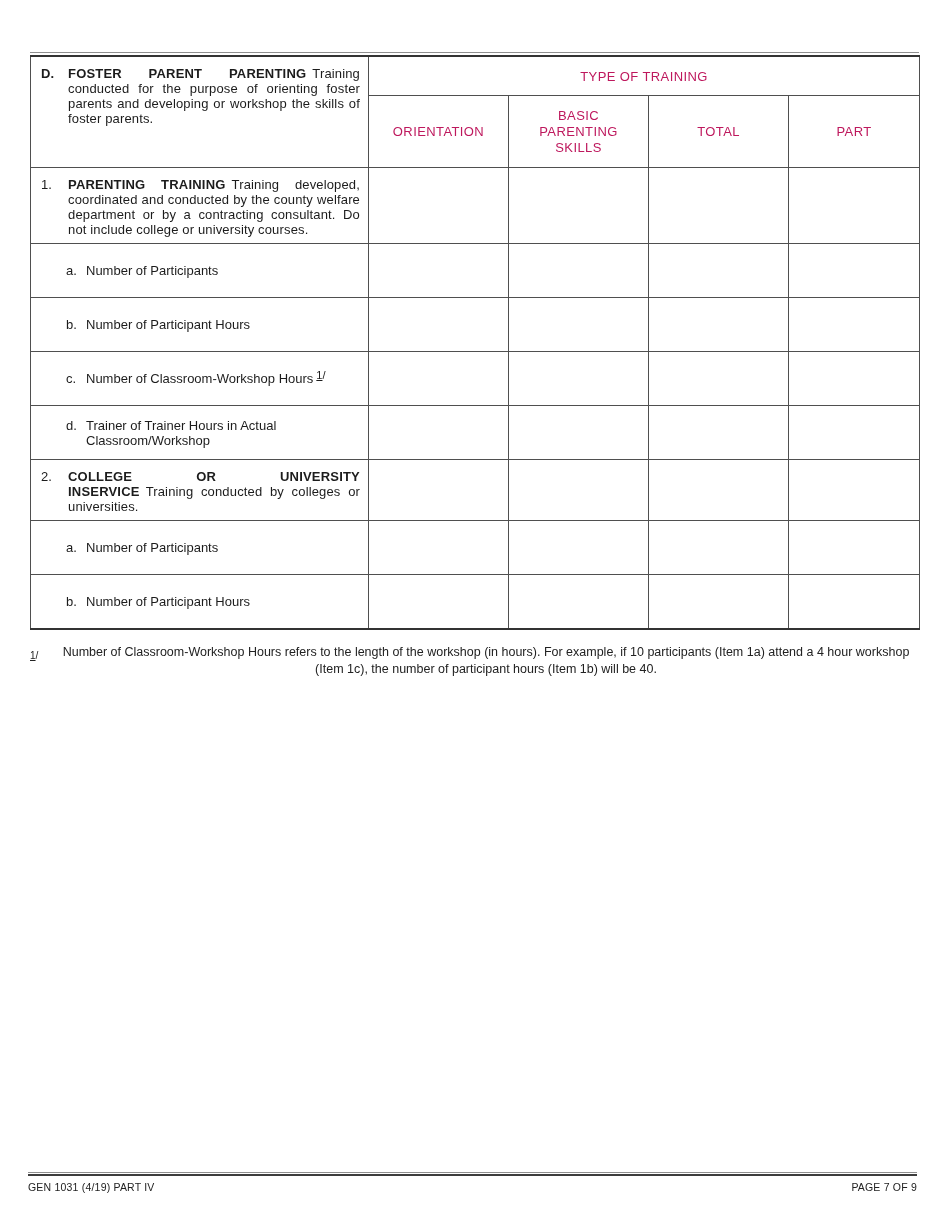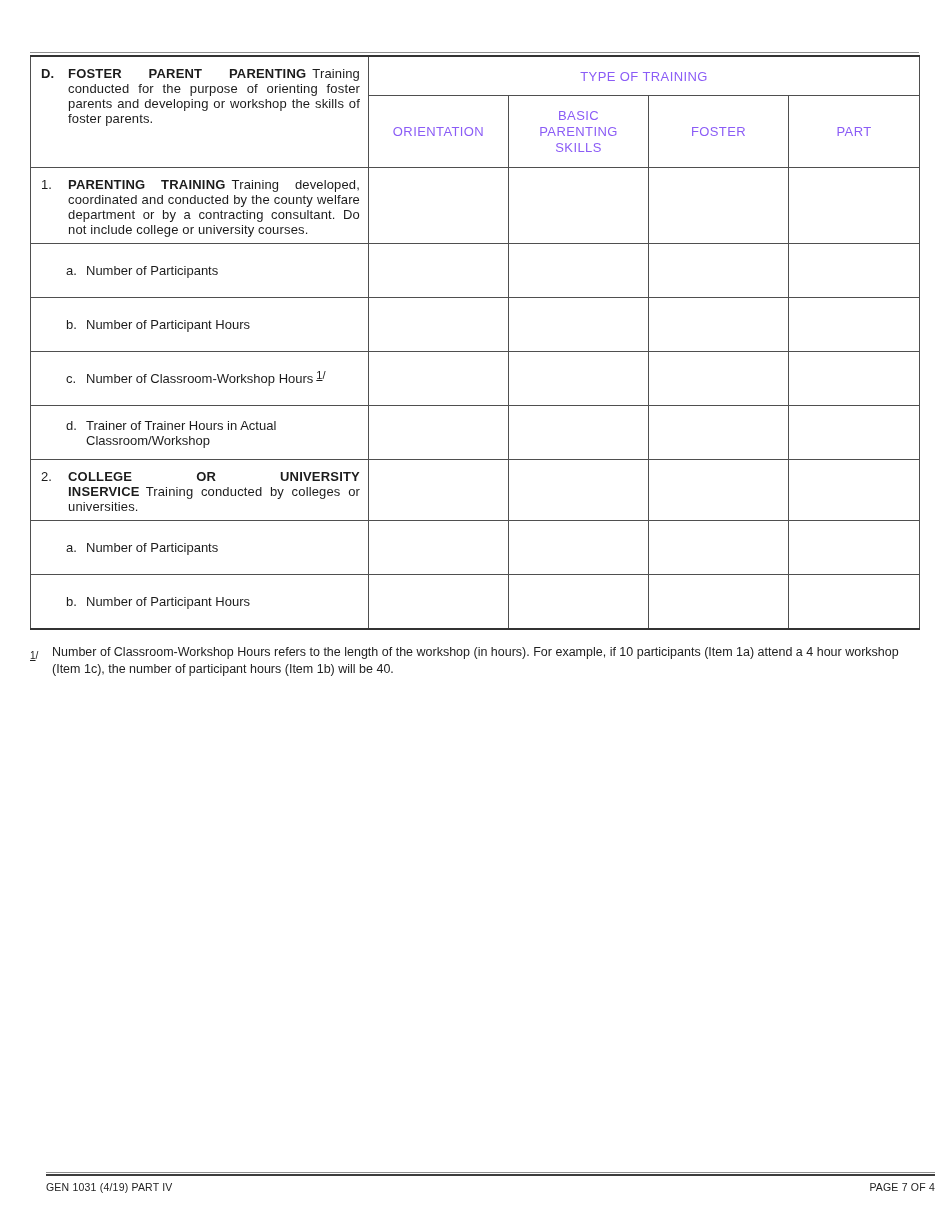--- a/index.html
+++ b/index.html
@@ -42,21 +42,21 @@
   table.form-table {
     border-top: 2px solid #333333;
     border-bottom: 2px solid #333333;
   }
   th {
     font-weight: normal;
     font-size: 13px;
     letter-spacing: 0.4px;
     text-align: center;
     vertical-align: middle;
-    color: #8b5cf6;
+    color: #be185d;
   }
   .narrow-head { max-width: 95px; margin: 0 auto; line-height: 16px; text-align: center; }
 
   td.shaded { background: #e8e8e8; }
 
   
   .desc-cell {
     vertical-align: top;
     text-align: left;
   }
@@ -109,26 +109,26 @@
     align-items: flex-start;
     font-size: 12.5px;
     line-height: 17px;
     color: #222222;
   }
   .footnote .marker {
     flex: 0 0 22px;
     font-size: 10px;
     padding-top: 3px;
   }
-  .footnote .ftext { flex: 1 1 auto; }
+  .footnote .ftext { flex: 1 1 auto; text-align: center; }
 
   
   .footer {
     position: absolute;
-    left: 46px;
+    left: 28px;
     width: 889px;
     top: 1172px;
   }
   .footer .rule-thin { border-top: 1px solid #8f8f8f; margin-bottom: 1px; }
   .footer .rule-thick { border-top: 2px solid #3d3d3d; }
   .footer .footer-row {
     display: flex;
     justify-content: space-between;
     padding-top: 5px;
     font-size: 10.5px;
@@ -160,21 +160,21 @@
         </div>
       </td>
       <th colspan="4">TYPE OF TRAINING</th>
     </tr>
 
     <tr class="r-head2">
       <th>ORIENTATION</th>
       <th>
             <div class="narrow-head">BASIC PARENTING SKILLS</div>
           </th>
-      <th>FOSTER</th>
+      <th>TOTAL</th>
       <th>PART</th>
     </tr>
 
     <tr class="r-sec1">
       <td class="desc-cell">
         <div class="hang">
           <span class="num">1.</span>
           <div class="txt">
             <span class="bold">PARENTING TRAINING</span><span>Training developed, coordinated and conducted by the county welfare department or by a contracting consultant. Do not include college or university courses.</span>
           </div>
@@ -285,15 +285,15 @@
 <div class="footnote">
   <span class="marker"><span class="uln">1</span><span>/</span></span>
   <span class="ftext">Number of Classroom-Workshop Hours refers to the length of the workshop (in hours).  For example, if 10 participants (Item 1a) attend a 4 hour workshop (Item 1c), the number of participant hours (Item 1b) will be 40.</span>
 </div>
 
 <div class="footer">
   <div class="rule-thin"></div>
   <div class="rule-thick"></div>
   <div class="footer-row">
     <span>GEN 1031 (4/19) PART IV</span>
-    <span>PAGE 7 OF 4</span>
+    <span>PAGE 7 OF 9</span>
   </div>
 </div>
 
 </body></html>

